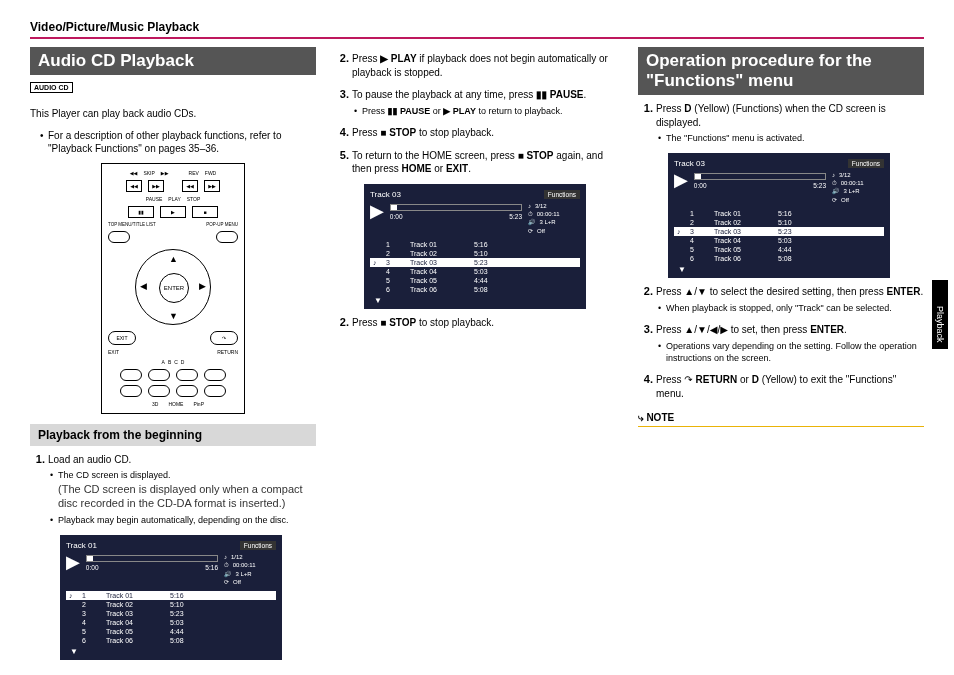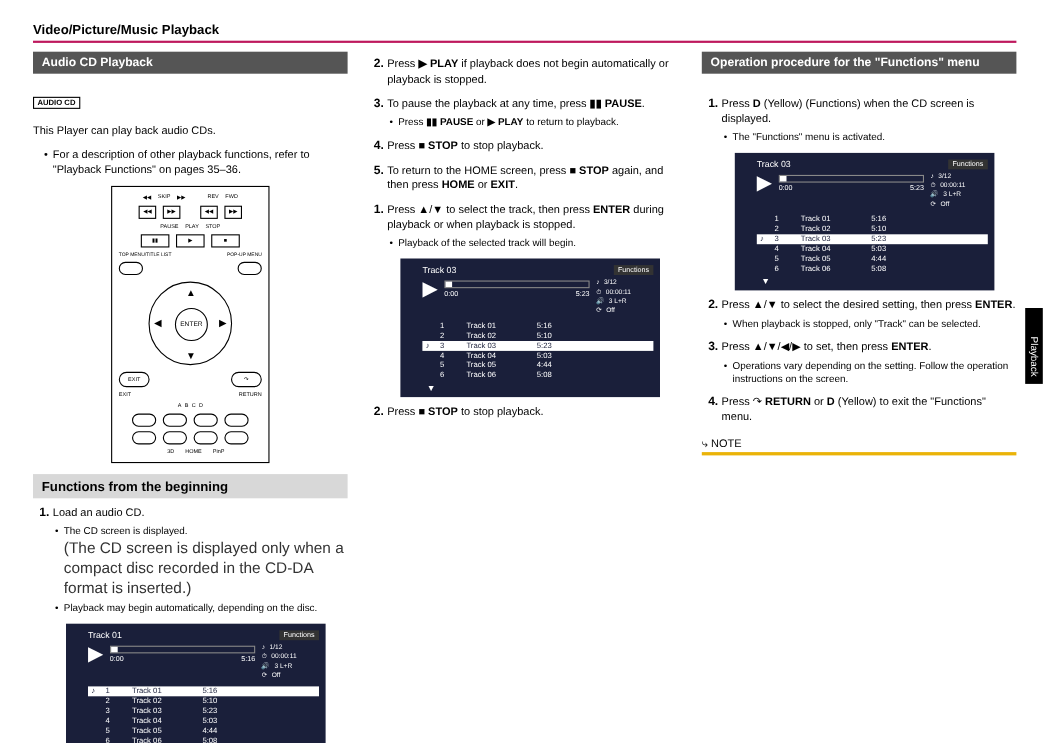--- a/index.html
+++ b/index.html
@@ -24,23 +24,23 @@
     gap: 18px;
   }
   .col {
     flex: 1;
     min-width: 0;
   }
   .section-heading {
     background: #555;
     color: #fff;
     font-weight: bold;
-    font-size: 11px;
+    font-size: 17px;
     padding: 4px 8px;
-    margin-bottom: 20px;
+    margin-bottom: 6px;
   }
   .sub-heading {
     background: #d8d8d8;
     color: #000;
     font-weight: bold;
     font-size: 12px;
     padding: 4px 8px;
     margin: 10px 0 6px 0;
   }
   .badge {
@@ -54,22 +54,22 @@
   p { margin: 8px 0; line-height: 1.35; }
   .bullets { margin: 2px 0 8px 10px; padding: 0; }
   .bullets li { list-style: none; position: relative; padding-left: 8px; margin: 2px 0; line-height: 1.3; }
   .bullets li::before { content: "•"; position: absolute; left: 0; }
   ol.steps { margin: 4px 0; padding-left: 18px; }
   ol.steps > li { margin-bottom: 8px; line-height: 1.35; }
   ol.steps > li::marker { font-weight: bold; font-size: 11px; }
   .sublist { margin: 3px 0 0 2px; padding: 0; }
   .sublist li { list-style: none; position: relative; padding-left: 8px; margin: 4px 0; font-size: 9px; line-height: 1.3; }
   .sublist li::before { content: "•"; position: absolute; left: 0; }
-  .paren { font-size: 14px; color: #333; }
-  .note-label { font-weight: normal; font-size: 10px; border-bottom: 3px solid #eab308; padding: 2px 0; margin-top: 10px; }
+  .paren { font-size: 11px; color: #333; }
+  .note-label { font-weight: bold; font-size: 10px; border-bottom: 1px solid #eab308; padding: 2px 0; margin-top: 10px; }
   .side-tab {
     position: absolute;
     right: 6px;
     top: 280px;
     background: #000;
     color: #fff;
     font-size: 9px;
     padding: 26px 3px 6px 3px;
     writing-mode: vertical-lr;
   }
@@ -100,21 +100,21 @@
   .dpad .center { position:absolute; top:24px; left:24px; width:28px; height:28px; border:1px solid #000; border-radius:50%; display:flex; align-items:center; justify-content:center; font-size:6px; }
   .dpad .arrow { position:absolute; font-size:9px; }
   .dpad .up { top:5px; left:34px; }
   .dpad .down { bottom:4px; left:34px; }
   .dpad .left { left:5px; top:32px; }
   .dpad .right { right:5px; top:32px; }
   .playbox {
     background: #1a1f3a;
     color: #fff;
     font-size: 7px;
-    padding: 6px 6px 4px 20px;
+    padding: 6px 6px 4px 6px;
     width: 210px;
     margin: 6px 0 6px 30px;
   }
   .pb-top { display:flex; justify-content:space-between; margin-bottom:3px; }
   .pb-title { font-size: 8px; }
   .pb-func { background:#333; padding:1px 4px; font-size:6.5px; }
   .pb-mid { display:flex; gap:6px; }
   .pb-play { font-size:18px; line-height:1; }
   .pb-bar { flex:1; }
   .pb-barline { height:5px; border:1px solid #888; margin-top:2px; position:relative; }
@@ -219,21 +219,21 @@
           <div class="oval"></div>
         </div>
       <div class="remote-row" style="gap:10px; font-size:5px;">
         <span></span>
           <span>3D</span>
           <span>HOME</span>
           <span>PinP</span>
       </div>
     </div>
 
-    <div class="sub-heading">Functions from the beginning</div>
+    <div class="sub-heading">Playback from the beginning</div>
     <ol class="steps">
       <li>
         <span>Load an audio CD.</span>
         <ul class="sublist">
           <li><span>The CD screen is displayed.</span><br><span class="paren">(The CD screen is displayed only when a compact disc recorded in the CD-DA format is inserted.)</span></li>
           <li>Playback may begin automatically, depending on the disc.</li>
         </ul>
       </li>
     </ol>
 
@@ -317,27 +317,20 @@
       <li><span class="sym">Press <strong>▶ PLAY</strong></span> <span>if playback does not begin automatically or playback is stopped.</span></li>
       <li>To pause the playback at any time, press <strong>▮▮ PAUSE</strong>.
         <ul class="sublist">
             <li>Press <strong>▮▮ PAUSE</strong> or <strong>▶ PLAY</strong> to return to playback.</li>
           </ul>
       </li>
       <li>Press <strong>■ STOP</strong> to stop playback.</li>
       <li>To return to the HOME screen, press <strong>■ STOP</strong> again, and then press <strong>HOME</strong> or <strong>EXIT</strong>.</li>
     </ol>
 
-    <ol class="steps">
-      <li>Press ▲/▼ to select the track, then press <strong>ENTER</strong> during playback or when playback is stopped.
-        <ul class="sublist">
-            <li>Playback of the selected track will begin.</li>
-          </ul>
-      </li>
-    </ol>
     <div class="playbox">
     <div class="pb-top">
           <span class="pb-title">Track 03</span>
           <span class="pb-func">Functions</span>
         </div>
     <div class="pb-mid">
       <div class="pb-play">▶</div>
       <div class="pb-bar">
             <div class="pb-barline"></div>
             <div class="pb-times">

